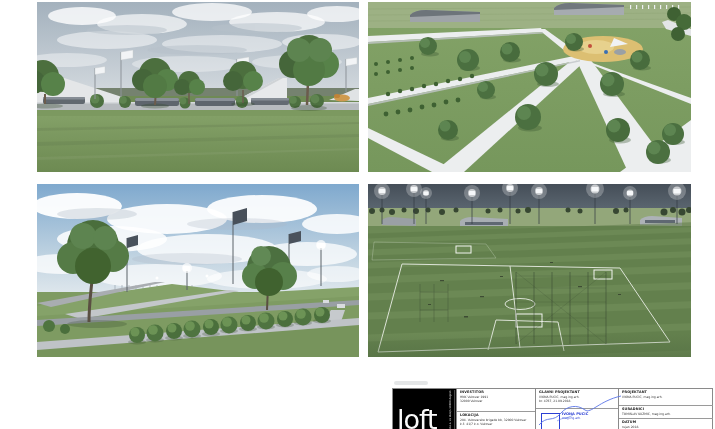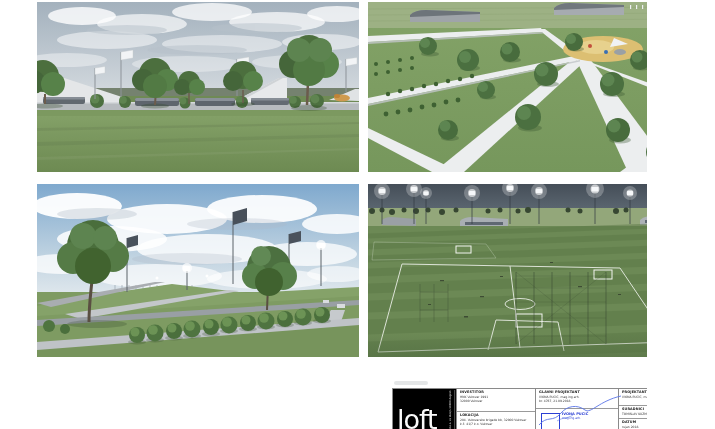--- a/index.html
+++ b/index.html
@@ -1,16 +1,16 @@
 <!DOCTYPE html>
 <html><head>
 <meta charset="utf-8">
 <style>
   html,body{margin:0;padding:0;background:#fff;}
-  .page{position:relative;width:647px;height:429px;background:#ffffff;overflow:hidden;
+  .page{position:relative;width:715px;height:429px;background:#ffffff;overflow:hidden;
         font-family:"DejaVu Sans","Liberation Sans",sans-serif;}
   .render{position:absolute;overflow:hidden;background:#cfd6db;}
   .render svg{display:block;width:100%;height:100%;}
   #r-tl{left:37px;top:2px;width:322px;height:170px;}
   #r-tr{left:368px;top:2px;width:323px;height:170px;}
   #r-bl{left:37px;top:184px;width:322px;height:173px;}
   #r-br{left:368px;top:184px;width:323px;height:173px;}
 
   .smudge{position:absolute;left:394px;top:381px;width:34px;height:4px;background:#d9dbdd;
           border-radius:2px;opacity:.7;}

